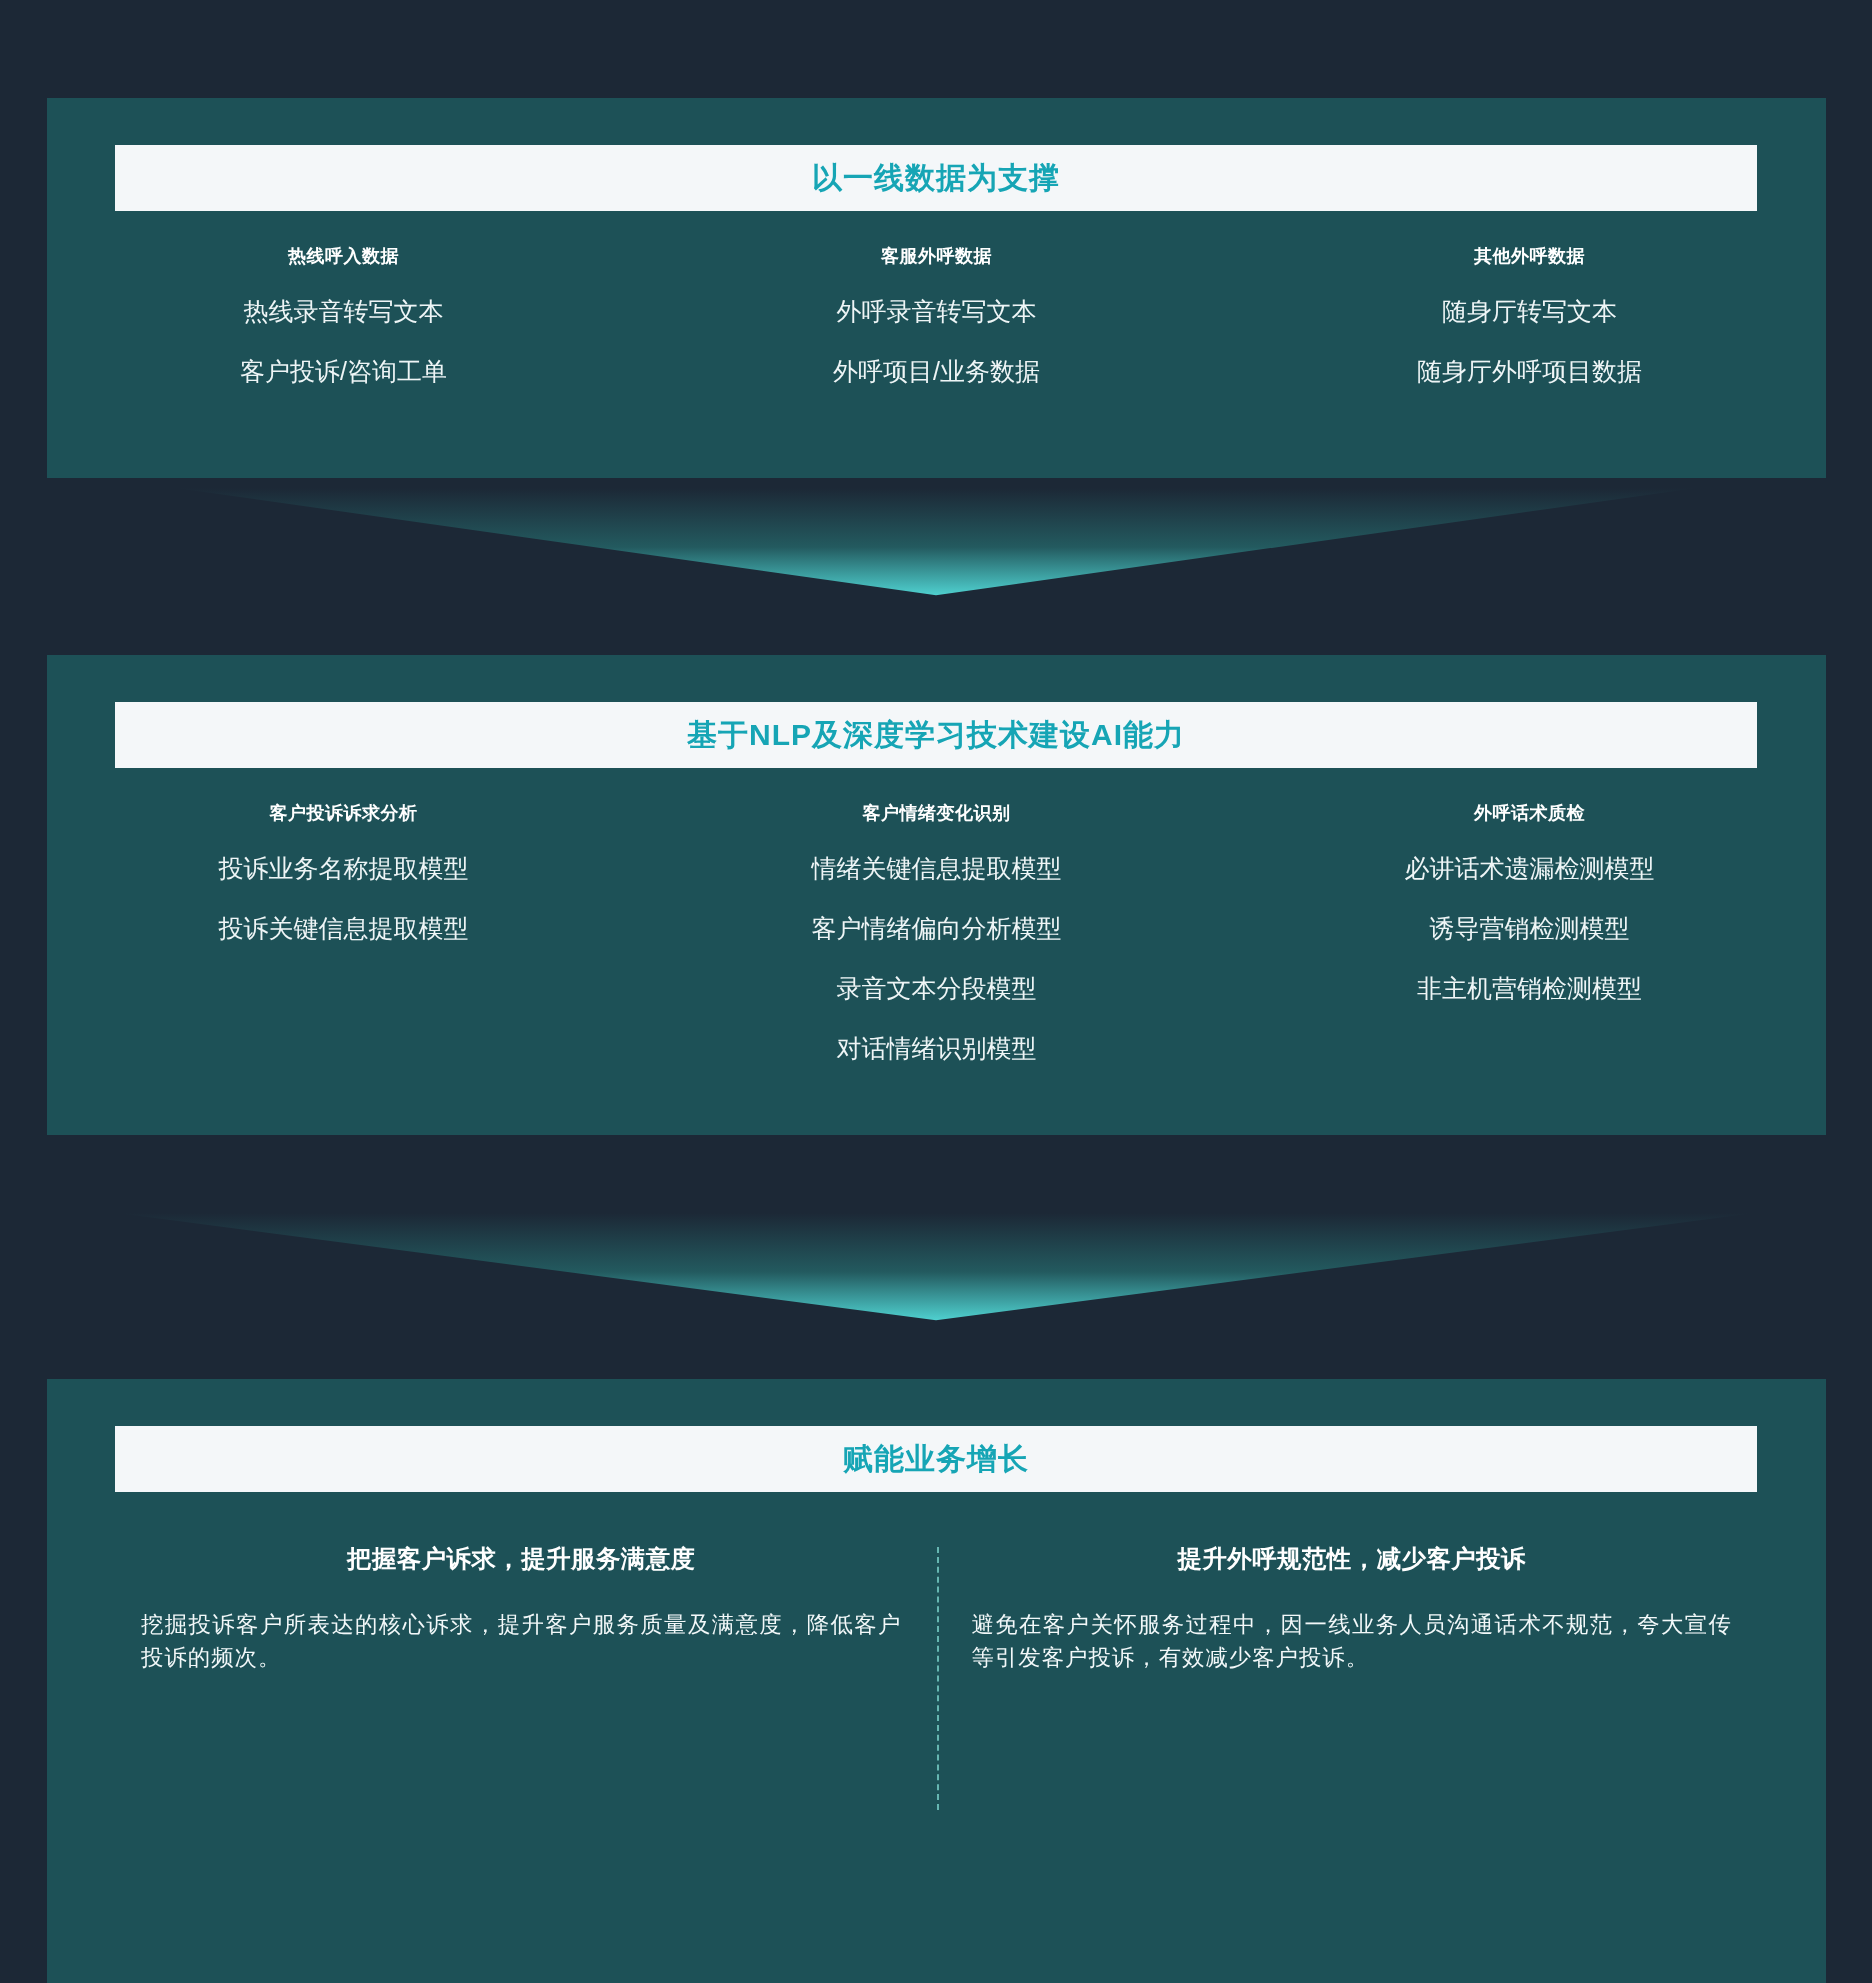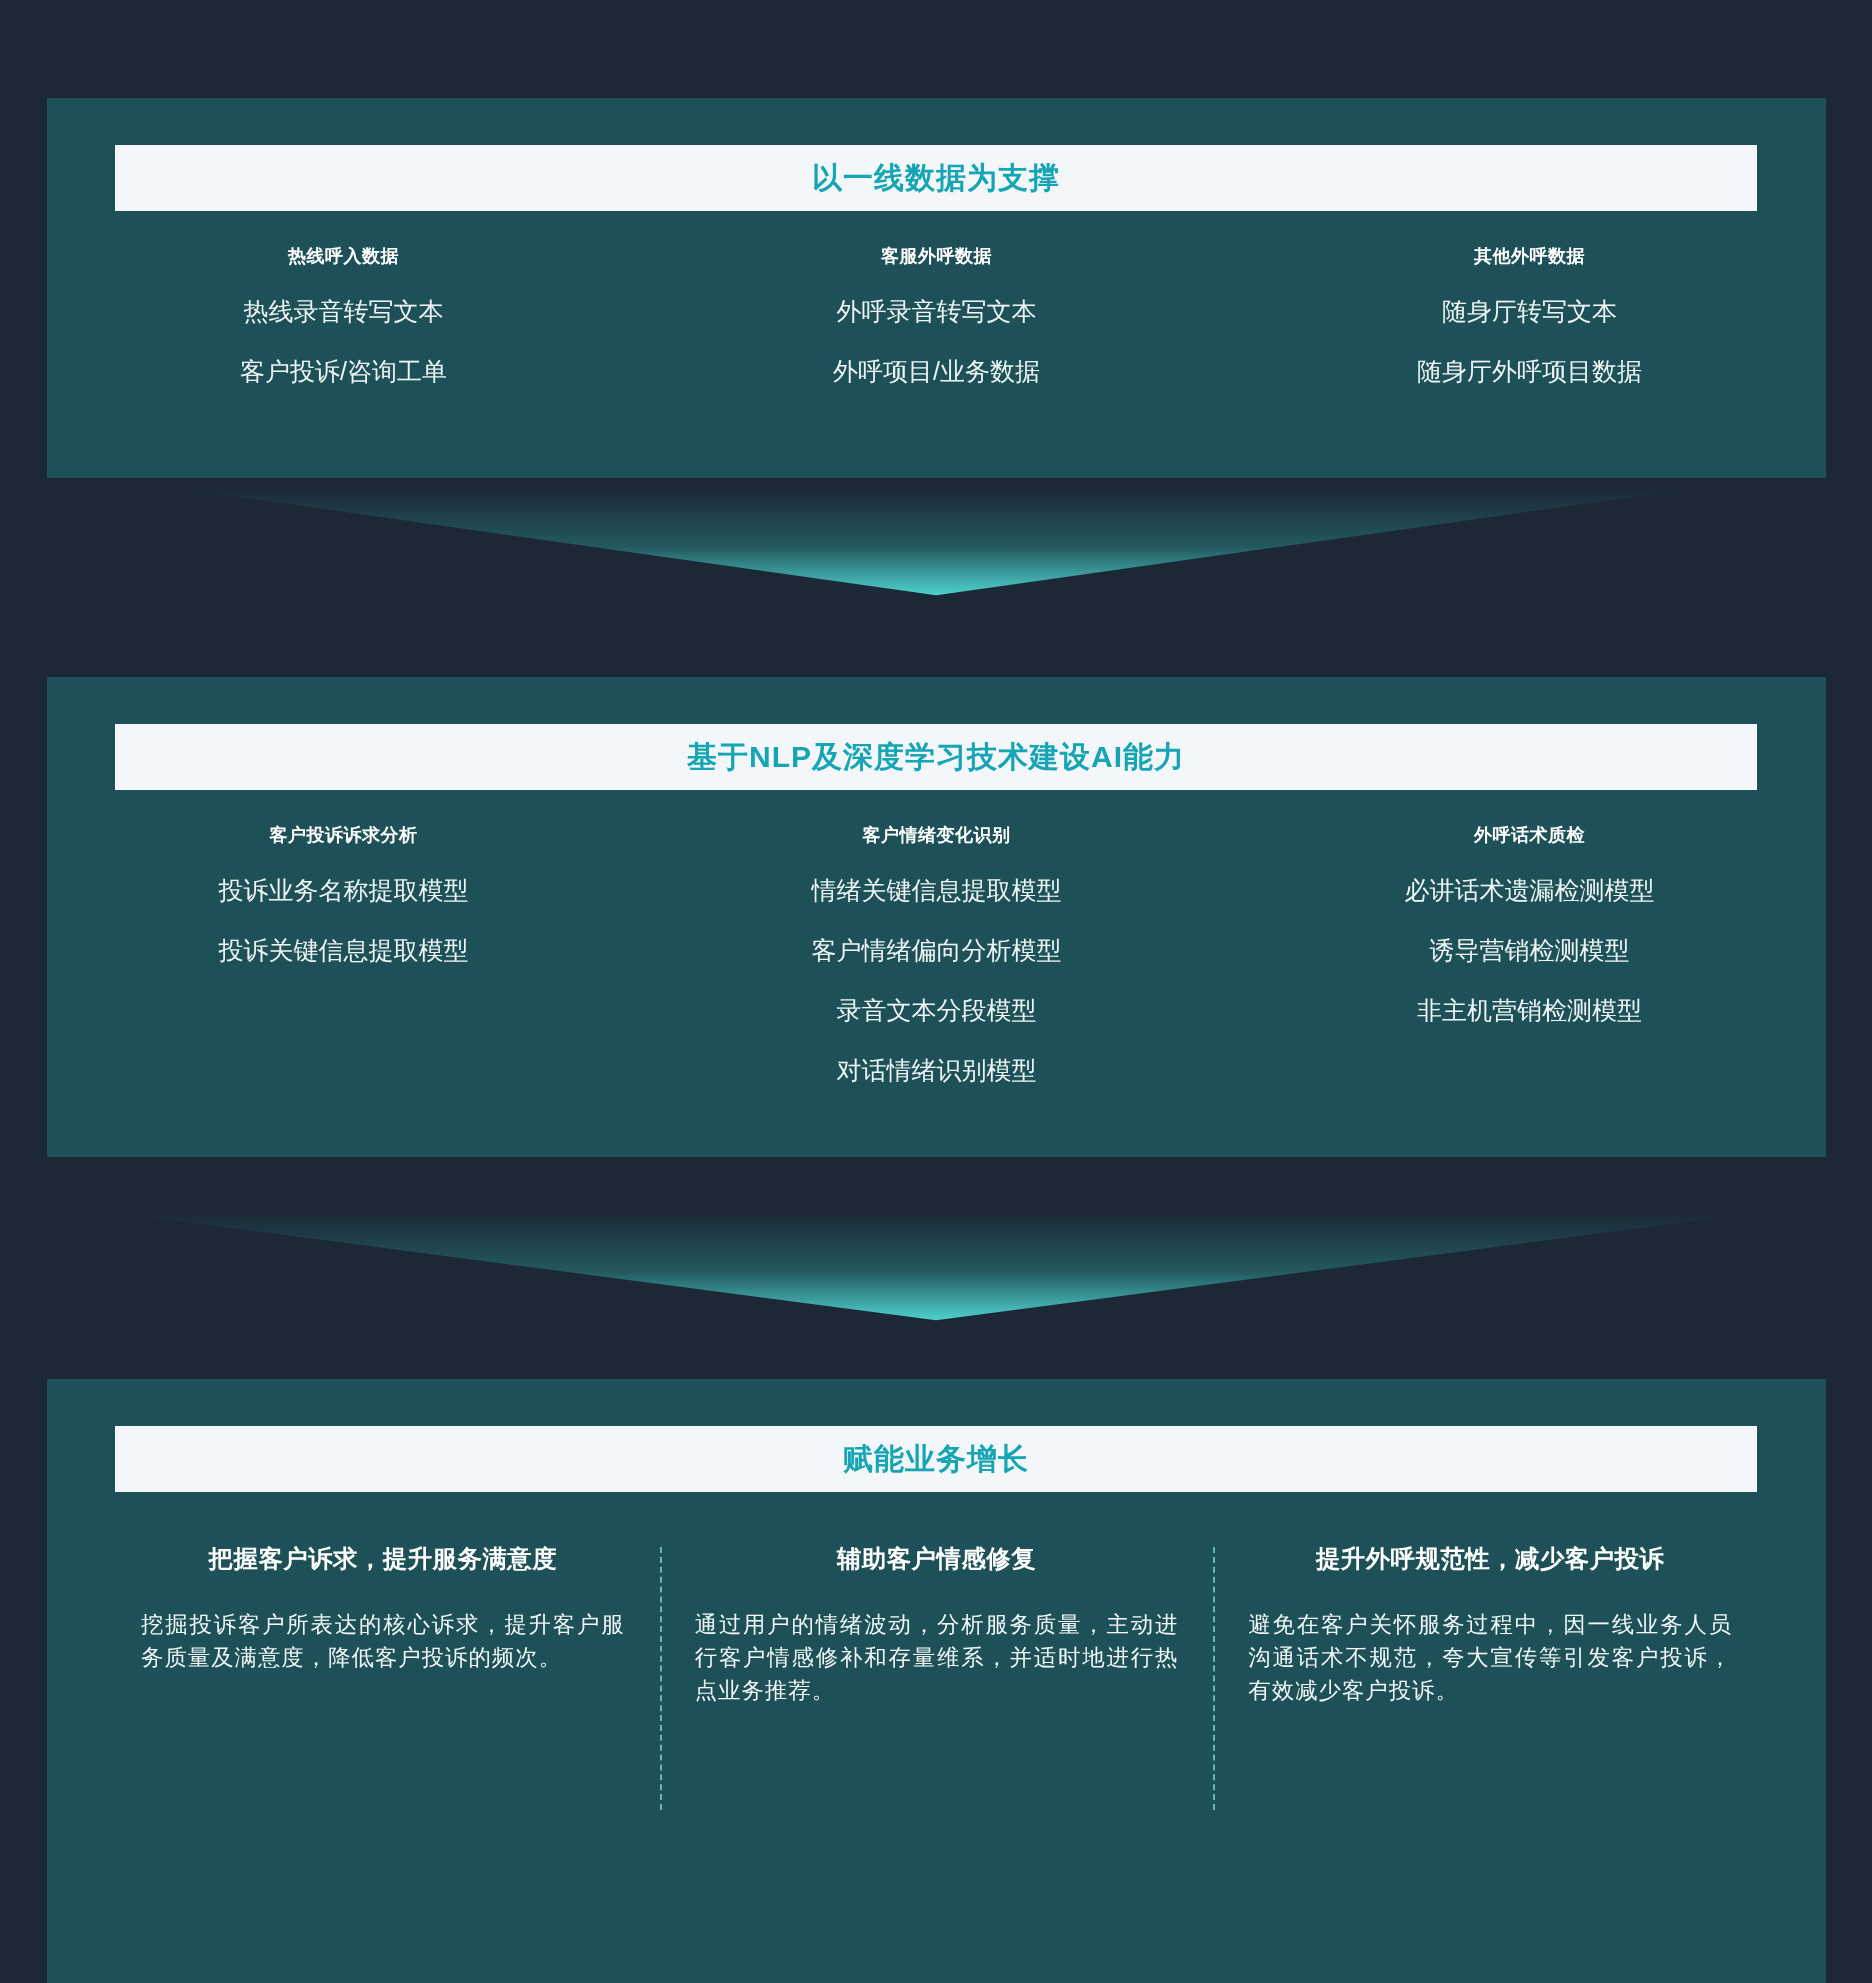--- a/index.html
+++ b/index.html
@@ -25,21 +25,21 @@
 
   
   .panel {
     position: absolute;
     left: 47px;
     width: 1779px;
     background: #1d5157;
     box-sizing: border-box;
   }
   .panel-1 { top: 98px;  height: 380px; }
-  .panel-2 { top: 677px;  height: 480px; }
+  .panel-2 { top: 655px;  height: 480px; }
   .panel-3 { top: 1379px; height: 708px; }
 
   .banner {
     position: absolute;
     left: 68px;
     top: 47px;
     width: 1642px;
     height: 66px;
     background: #f4f7f9;
     display: flex;
@@ -215,24 +215,20 @@
   <div class="panel panel-3">
     <div class="banner">
       <span class="banner-text">赋能业务增长</span>
     </div>
     <div class="columns cols-3">
       <div class="col3">
         <div class="col3-title">把握客户诉求，提升服务满意度</div>
         <div class="col3-body">挖掘投诉客户所表达的核心诉求，提升客户服务质量及满意度，降低客户投诉的频次。</div>
       </div>
       <div class="col3">
-        <div class="col3-title">辅助客户情感修复</div>
-        <div class="col3-body">通过用户的情绪波动，分析服务质量，主动进行客户情感修补和存量维系，并适时地进行热点业务推荐。</div>
-      </div>
-      <div class="col3">
         <div class="col3-title">提升外呼规范性，减少客户投诉</div>
         <div class="col3-body">避免在客户关怀服务过程中，因一线业务人员沟通话术不规范，夸大宣传等引发客户投诉，有效减少客户投诉。</div>
       </div>
     </div>
   </div>
 
 </div>
 
 
 </body></html>

